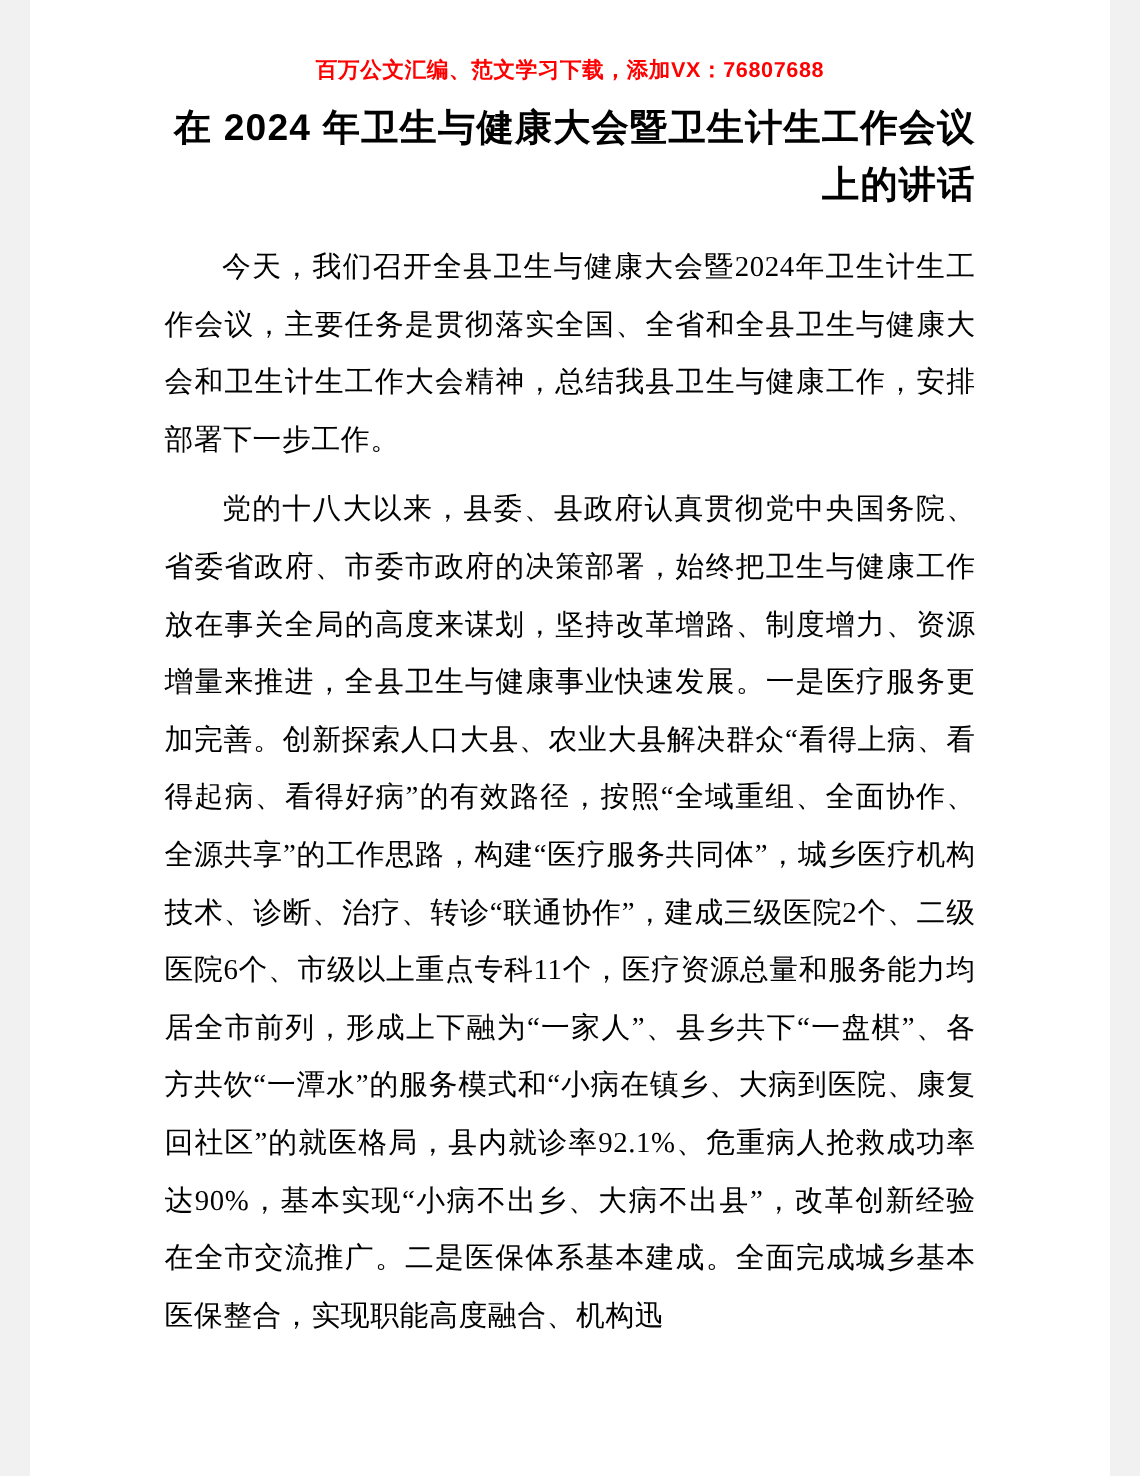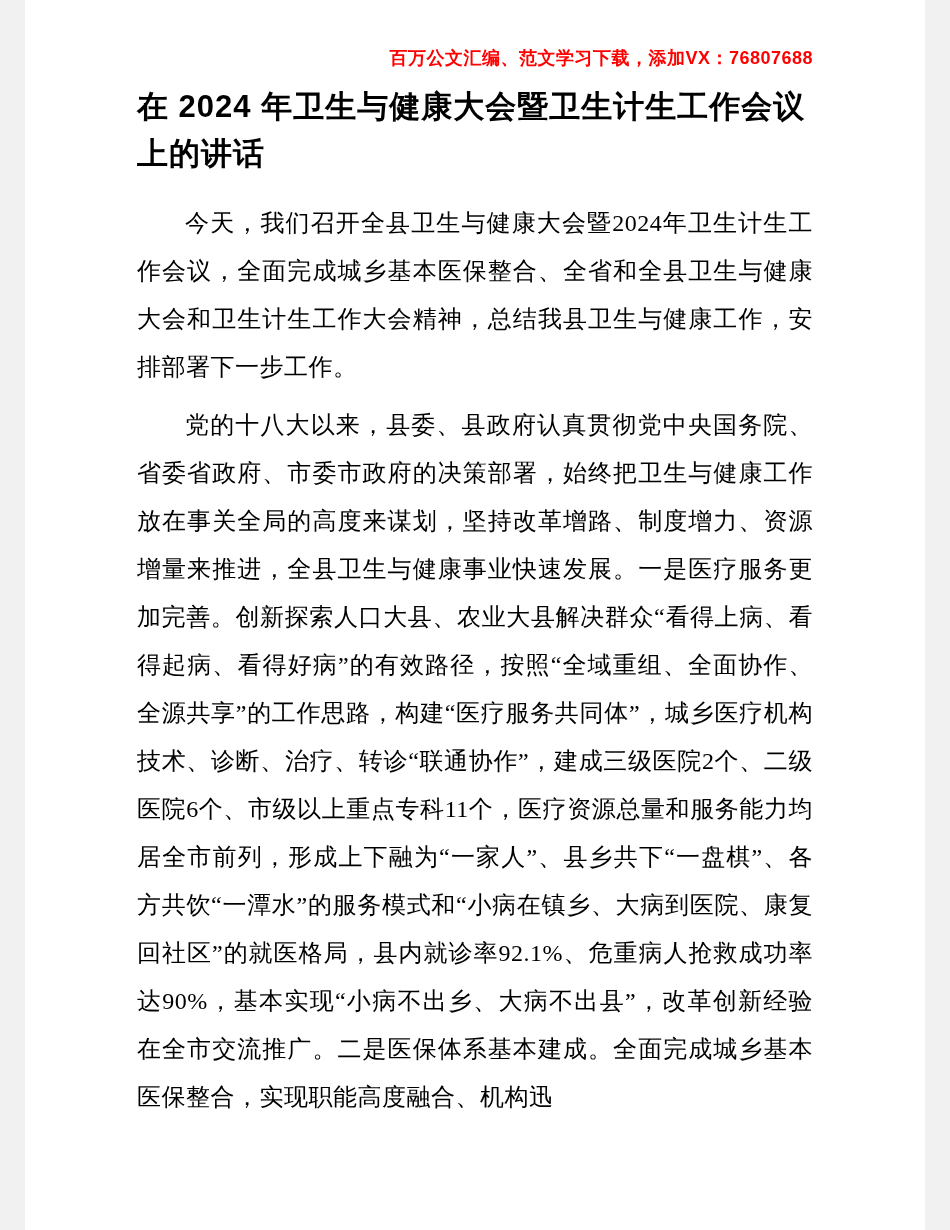--- a/index.html
+++ b/index.html
@@ -22,31 +22,31 @@
     margin: 0 auto;
     background: #ffffff;
     box-sizing: border-box;
     padding: 46px 112px 60px 112px;
   }
   .notice {
     color: #ff0000;
     font-family: "Liberation Sans", "DejaVu Sans", sans-serif;
     font-size: 18px;
     font-weight: bold;
-    text-align: right;
+    text-align: center;
     margin: 0 0 14px 0;
     letter-spacing: 0.5px;
   }
   .doc-title {
     font-family: "Liberation Sans", "DejaVu Sans", sans-serif;
     font-weight: bold;
     color: #000000;
     font-size: 31px;
     line-height: 1.5;
-    text-align: left;
+    text-align: right;
     margin: 8px 0 22px 0;
     letter-spacing: 1px;
   }
   .doc-body p {
     color: #000000;
     font-size: 24px;
     line-height: 2;
     letter-spacing: 0.5px;
     text-align: justify;
     text-indent: 2em;
@@ -58,18 +58,18 @@
 <body>
 
 <div class="viewport">
   <div class="page">
 
     <div class="notice">百万公文汇编、范文学习下载，添加VX：76807688</div>
 
     <h1 class="doc-title">在 2024 年卫生与健康大会暨卫生计生工作会议上的讲话</h1>
 
     <div class="doc-body">
-      <p>今天，我们召开全县卫生与健康大会暨2024年卫生计生工作会议，全面完成城乡基本医保整合、全省和全县卫生与健康大会和卫生计生工作大会精神，总结我县卫生与健康工作，安排部署下一步工作。</p>
+      <p>今天，我们召开全县卫生与健康大会暨2024年卫生计生工作会议，主要任务是贯彻落实全国、全省和全县卫生与健康大会和卫生计生工作大会精神，总结我县卫生与健康工作，安排部署下一步工作。</p>
       <p>党的十八大以来，县委、县政府认真贯彻党中央国务院、省委省政府、市委市政府的决策部署，始终把卫生与健康工作放在事关全局的高度来谋划，坚持改革增路、制度增力、资源增量来推进，全县卫生与健康事业快速发展。一是医疗服务更加完善。创新探索人口大县、农业大县解决群众“看得上病、看得起病、看得好病”的有效路径，按照“全域重组、全面协作、全源共享”的工作思路，构建“医疗服务共同体”，城乡医疗机构技术、诊断、治疗、转诊“联通协作”，建成三级医院2个、二级医院6个、市级以上重点专科11个，医疗资源总量和服务能力均居全市前列，形成上下融为“一家人”、县乡共下“一盘棋”、各方共饮“一潭水”的服务模式和“小病在镇乡、大病到医院、康复回社区”的就医格局，县内就诊率92.1%、危重病人抢救成功率达90%，基本实现“小病不出乡、大病不出县”，改革创新经验在全市交流推广。二是医保体系基本建成。全面完成城乡基本医保整合，实现职能高度融合、机构迅</p>
     </div>
 
   </div>
 </div>
 
 </body></html>

